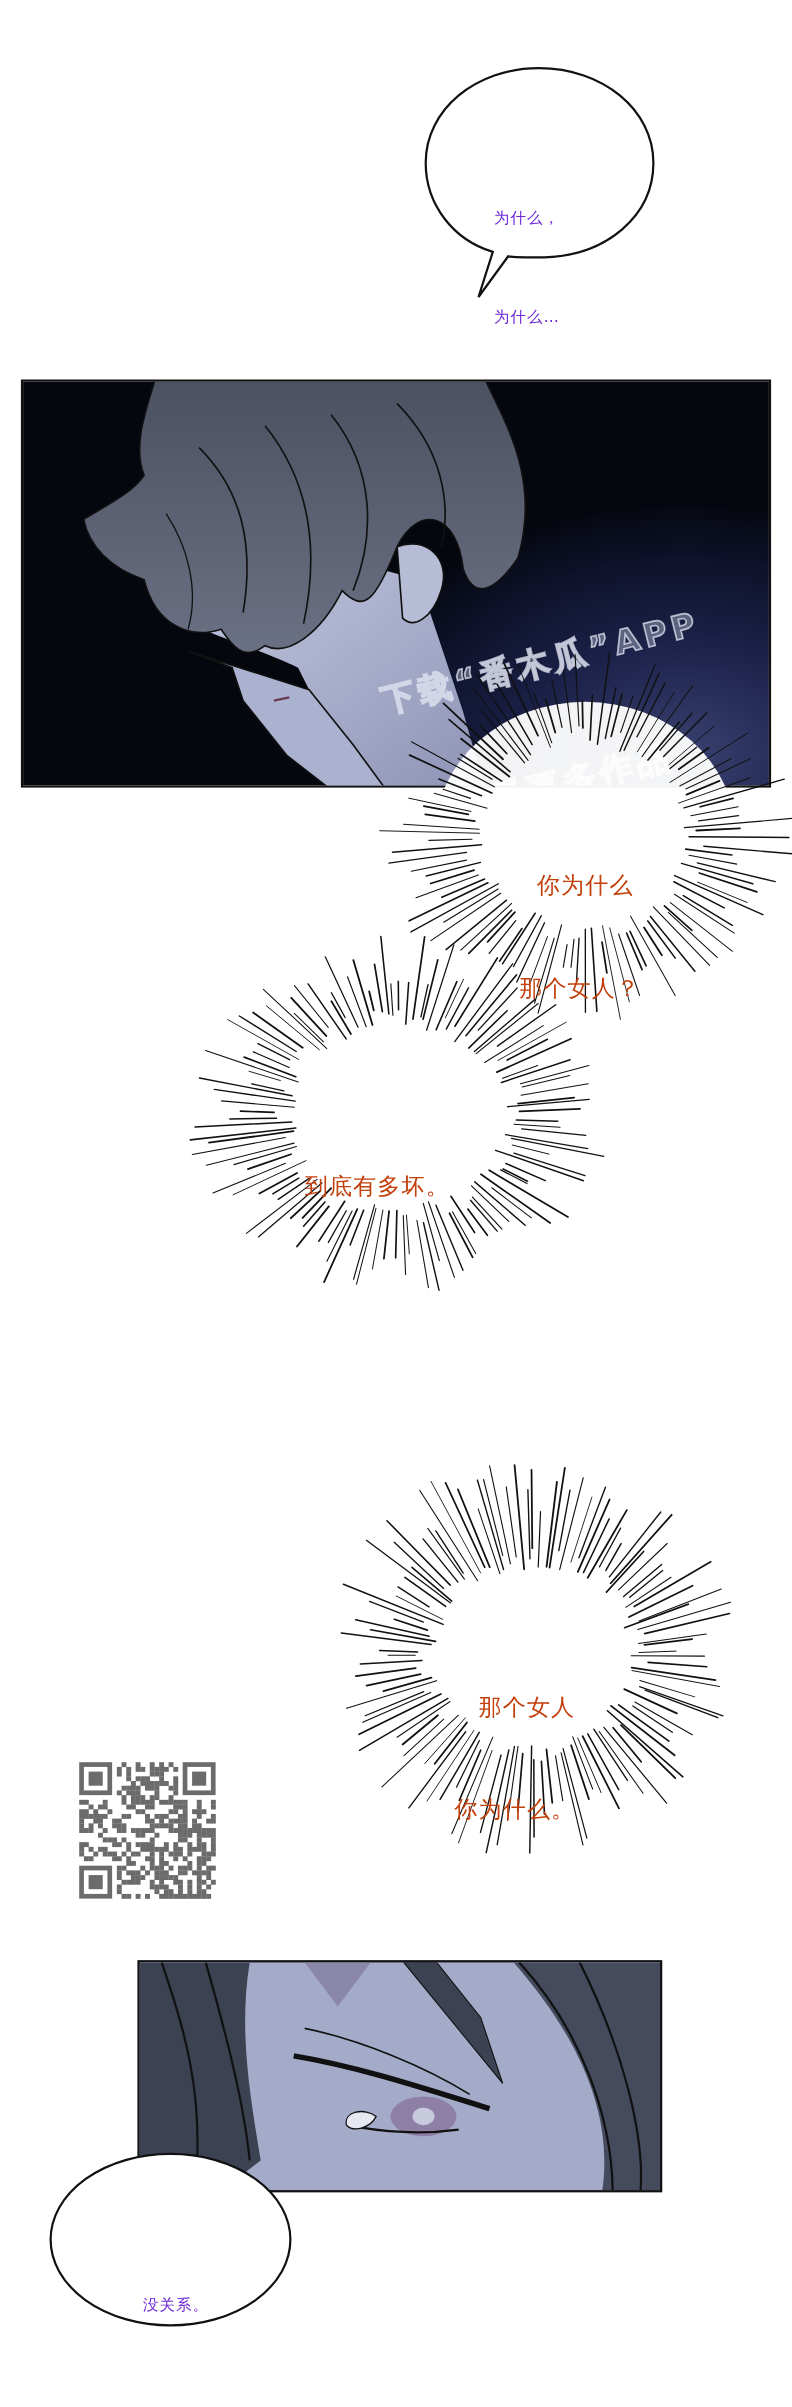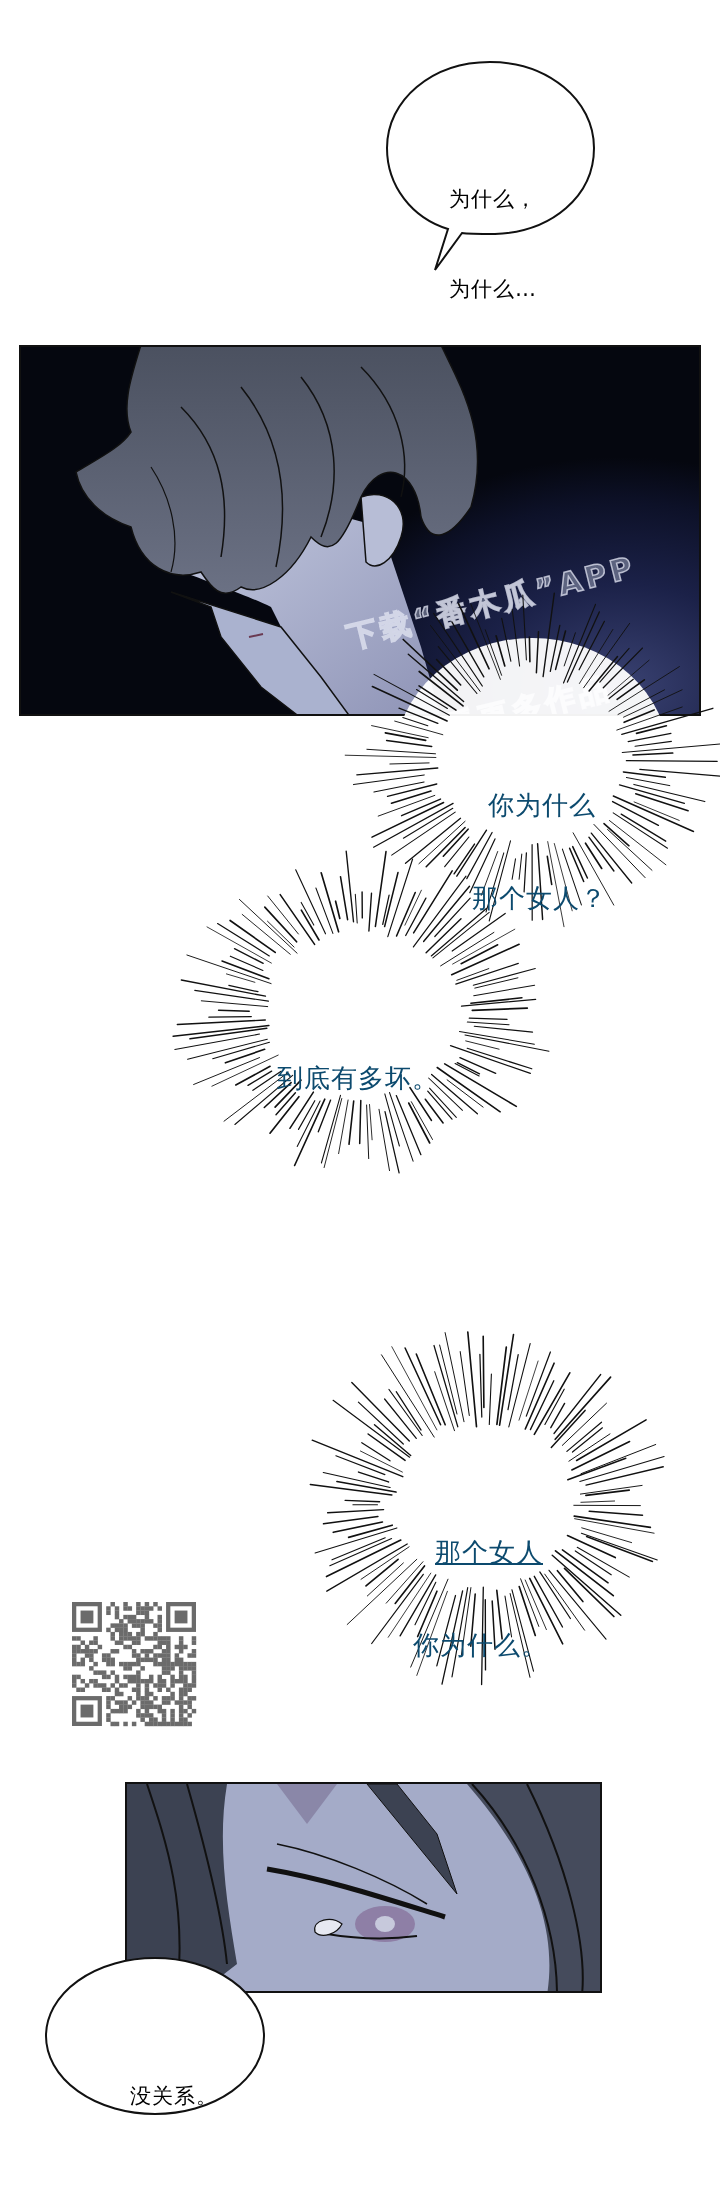--- a/index.html
+++ b/index.html
@@ -3,22 +3,22 @@
 <meta charset="utf-8">
 <style>
   html, body { margin:0; padding:0; background:#ffffff; }
   body { width:720px; height:2188px; position:relative; overflow:hidden;
          font-family:"DejaVu Sans","Liberation Sans",sans-serif; }
   .abs { position:absolute; }
   .panel { position:absolute; overflow:hidden; box-sizing:border-box; border:2px solid #111; }
   #panel-top { left:19px; top:345px; width:682px; height:371px;
     background: radial-gradient(ellipse 320px 230px at 600px 340px, #3a4272 0%, #1b2148 45%, #0d1128 80%, #05070f 100%); }
   #panel-bottom { left:125px; top:1782px; width:477px; height:211px; background:#a4abc8; }
-  .bubble-text { position:absolute; color:#000000; font-size:21px; line-height:30px; letter-spacing:1px; white-space:pre; }
-  .burst-text { position:absolute; color:#0c4a6e; font-size:26px; line-height:31px; letter-spacing:1px; white-space:pre; }
+  .bubble-text { position:absolute; color:#6d28d9; font-size:14px; line-height:30px; letter-spacing:1px; white-space:pre; }
+  .burst-text { position:absolute; color:#c2410c; font-size:21px; line-height:31px; letter-spacing:1px; white-space:pre; }
   .watermark { position:absolute; color:rgba(150,156,178,0.55); font-size:30px; font-weight:bold;
     -webkit-text-stroke:1.5px rgba(230,232,245,0.75); transform:rotate(-14deg); transform-origin:left top; white-space:pre; letter-spacing:4px; }
   svg { position:absolute; left:0; top:0; overflow:visible; }
 </style>
 </head>
 <body>
 
 <svg width="720" height="300">
   <path d="M 490 62
            C 548 62, 594 100, 594 148
@@ -418,21 +418,21 @@
 <div class="burst-text" style="left:472px; top:728px;">
   <div style="padding-left:16px;">你为什么</div>
   <div>那个女人？</div>
 </div>
 
 <div class="burst-text" style="left:277px; top:1001px;">
   <div>到底有多坏。</div>
 </div>
 
 <div class="burst-text" style="left:413px; top:1475px;">
-  <div style="padding-left:22px;text-decoration:underline;">那个女人</div>
+  <div style="padding-left:22px;">那个女人</div>
   <div>你为什么。</div>
 </div>
 
 <div class="abs" style="left:72px; top:1602px; width:124px; height:125px;">
   <svg id="qr-svg" width="124" height="125">
       <rect x="38.48275862068965" y="0" width="4.475862068965517" height="4.475862068965517" fill="#6b6b6b"></rect>
       <rect x="51.310344827586206" y="0" width="4.475862068965517" height="4.475862068965517" fill="#6b6b6b"></rect>
       <rect x="64.13793103448275" y="0" width="4.475862068965517" height="4.475862068965517" fill="#6b6b6b"></rect>
       <rect x="72.6896551724138" y="0" width="4.475862068965517" height="4.475862068965517" fill="#6b6b6b"></rect>
       <rect x="81.24137931034483" y="0" width="4.475862068965517" height="4.475862068965517" fill="#6b6b6b"></rect>

